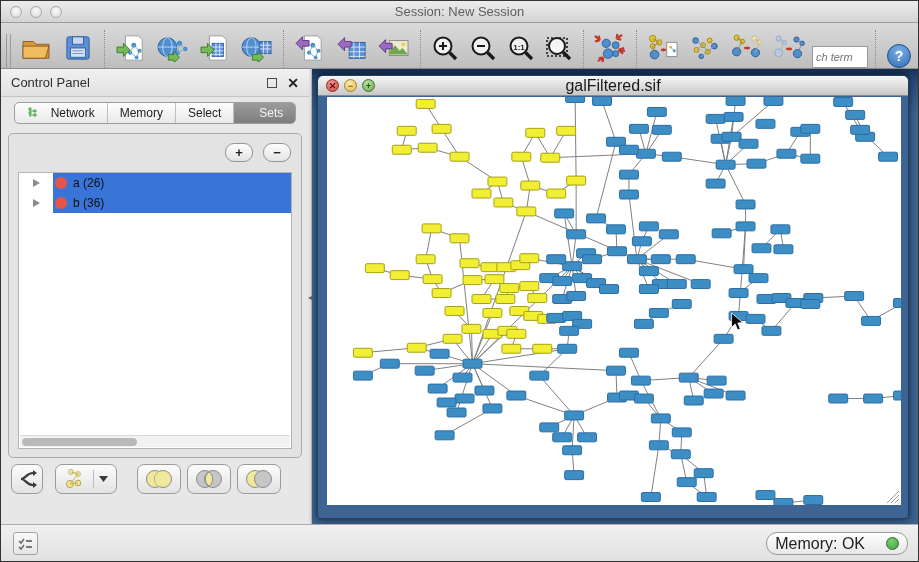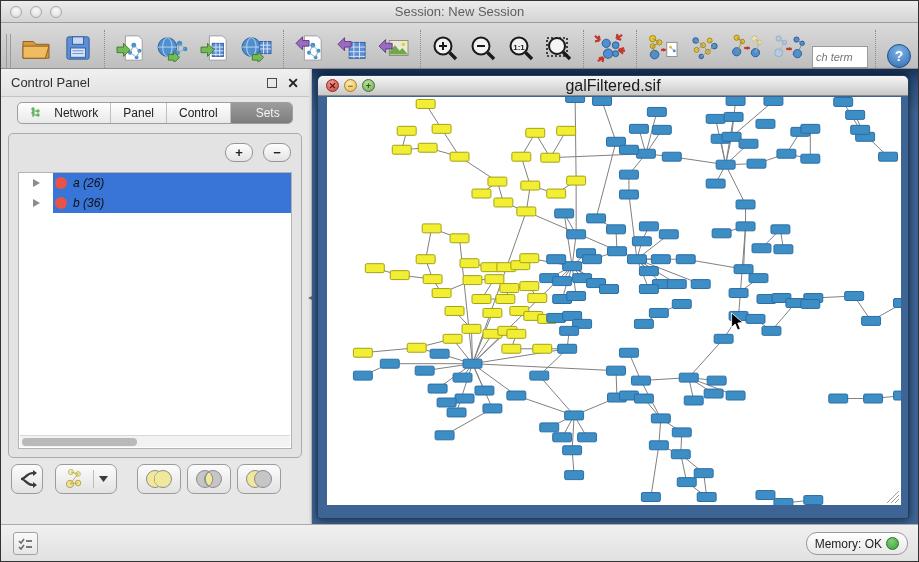--- a/index.html
+++ b/index.html
@@ -55,21 +55,21 @@
   .pm-btn { width:28px; height:19px; border:1px solid #969696; border-radius:9px;
     background:linear-gradient(#FDFDFD,#E4E4E4); font-weight:bold; font-size:13px; color:#222;
     display:flex; align-items:center; justify-content:center; line-height:0; }
   .set-list { position:absolute; left:9px; right:9px; top:38px; bottom:8px; background:#fff;
     border:1px solid #B3B3B3; overflow:hidden; }
   .set-row { height:20px; display:flex; align-items:stretch; }
   .row-gutter { width:34px; display:flex; align-items:center; justify-content:center; background:#fff; }
   .disclosure { width:0; height:0; border-left:7px solid #8C8C8C; border-top:4.5px solid transparent; border-bottom:4.5px solid transparent; }
   .row-sel { flex:1; background:#3875D7; display:flex; align-items:center; gap:6px; padding-left:2px; }
   .set-dot { width:12px; height:12px; border-radius:50%; background:#E85348; }
-  .set-label { font-size:12px; color:#101010;font-style:italic; }
+  .set-label { font-size:12px; color:#101010; }
   .hscroll { position:absolute; left:1px; right:1px; bottom:1px; height:12px; background:#F2F2F2; border-top:1px solid #D8D8D8; }
   .hthumb { position:absolute; left:2px; top:2px; height:8px; width:115px; border-radius:4px; background:#B9B9B9; }
   .cp-buttons { position:absolute; left:10px; right:10px; bottom:30px; height:30px; display:flex; align-items:center; }
   .cpb { height:30px; border:1px solid #9B9B9B; border-radius:7px;
     background:linear-gradient(#FCFCFC,#E2E2E2); display:flex; align-items:center; justify-content:center; }
   .venn-group { display:flex; gap:6px; margin-left:20px; }
 
   
   .workspace { position:absolute; left:308px; top:0; right:0; bottom:0;
     background:linear-gradient(180deg,#15325A 0%, #2C4E79 3%, #3D6493 10%, #3D6493 100%); }
@@ -92,21 +92,21 @@
   .resize-grip { position:absolute; right:1px; bottom:1px; width:14px; height:14px; }
 
   
   .statusbar { position:absolute; left:0; bottom:0; right:0; height:37px;
     background:linear-gradient(#F0F0F0,#E1E1E1); border-top:1px solid #ABABAB; }
   .task-btn { position:absolute; left:12px; top:7px; width:25px; height:23px;
     border:1px solid #A2A2A2; border-radius:3px; background:linear-gradient(#FAFAFA,#E6E6E6);
     display:flex; align-items:center; justify-content:center; }
   .mem-badge { position:absolute; right:10px; top:7px; height:23px; border:1px solid #999;
     border-radius:11px; background:linear-gradient(#FFFFFF,#E7E7E7); display:flex; align-items:center;
-    gap:4px; padding:0 8px; font-size:12px; color:#222; box-shadow:0 1px 1px rgba(255,255,255,.8) inset; }
+    gap:21px; padding:0 8px; font-size:16px; color:#222; box-shadow:0 1px 1px rgba(255,255,255,.8) inset; }
   .mem-dot { width:13px; height:13px; border-radius:50%; background:radial-gradient(circle at 40% 30%, #7ED072, #3E9E3E); border:1px solid #2D722D; }
 </style>
 </head>
 <body>
 
 <div class="window">
 
   <div class="titlebar">
     <div class="title-text">Session: New Session</div>
     <div class="traffic">
@@ -322,24 +322,24 @@
               <line x1="3" y1="4" x2="8" y2="4" stroke="#4E9A4E"></line>
               <line x1="3" y1="8" x2="8" y2="8" stroke="#4E9A4E"></line>
               <circle cx="3" cy="2" r="1.7" fill="#5FB65F"></circle>
                 <circle cx="8" cy="4" r="1.7" fill="#5FB65F"></circle>
               <circle cx="3" cy="6" r="1.7" fill="#5FB65F"></circle>
                 <circle cx="8" cy="8" r="1.7" fill="#5FB65F"></circle>
             </svg>
             <span>Network</span>
           </div>
           <div class="tab">
-            <span>Panel</span>
+            <span>Memory</span>
           </div>
           <div class="tab">
-            <span>Control</span>
+            <span>Select</span>
           </div>
           <div class="tab active">
             <span>Sets</span>
           </div>
         </div>
       </div>
       <div class="cp-box">
         <div class="pm-row">
           <div class="pm-btn">+</div>
           <div class="pm-btn">−</div>

